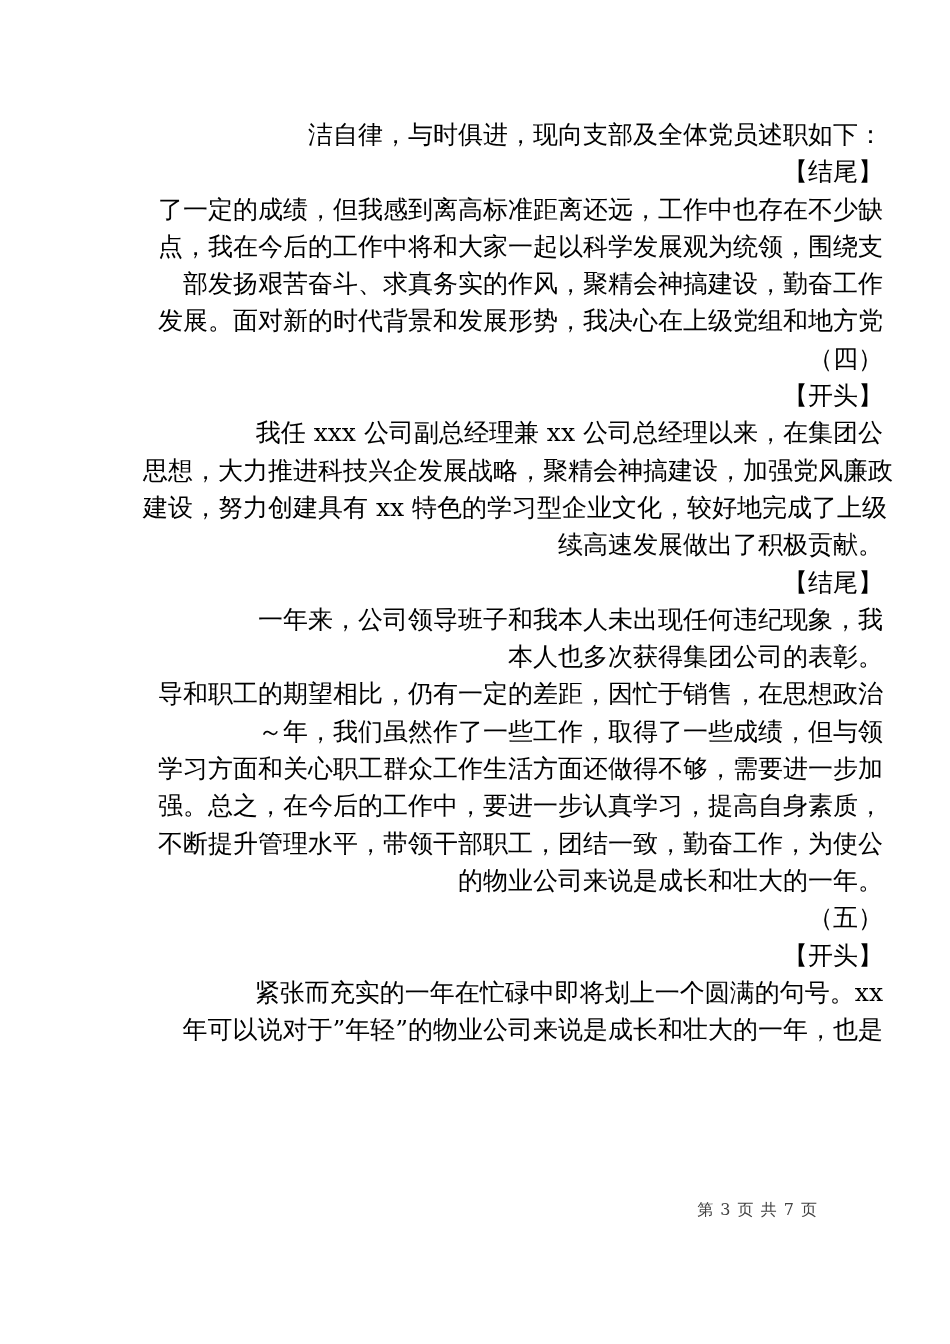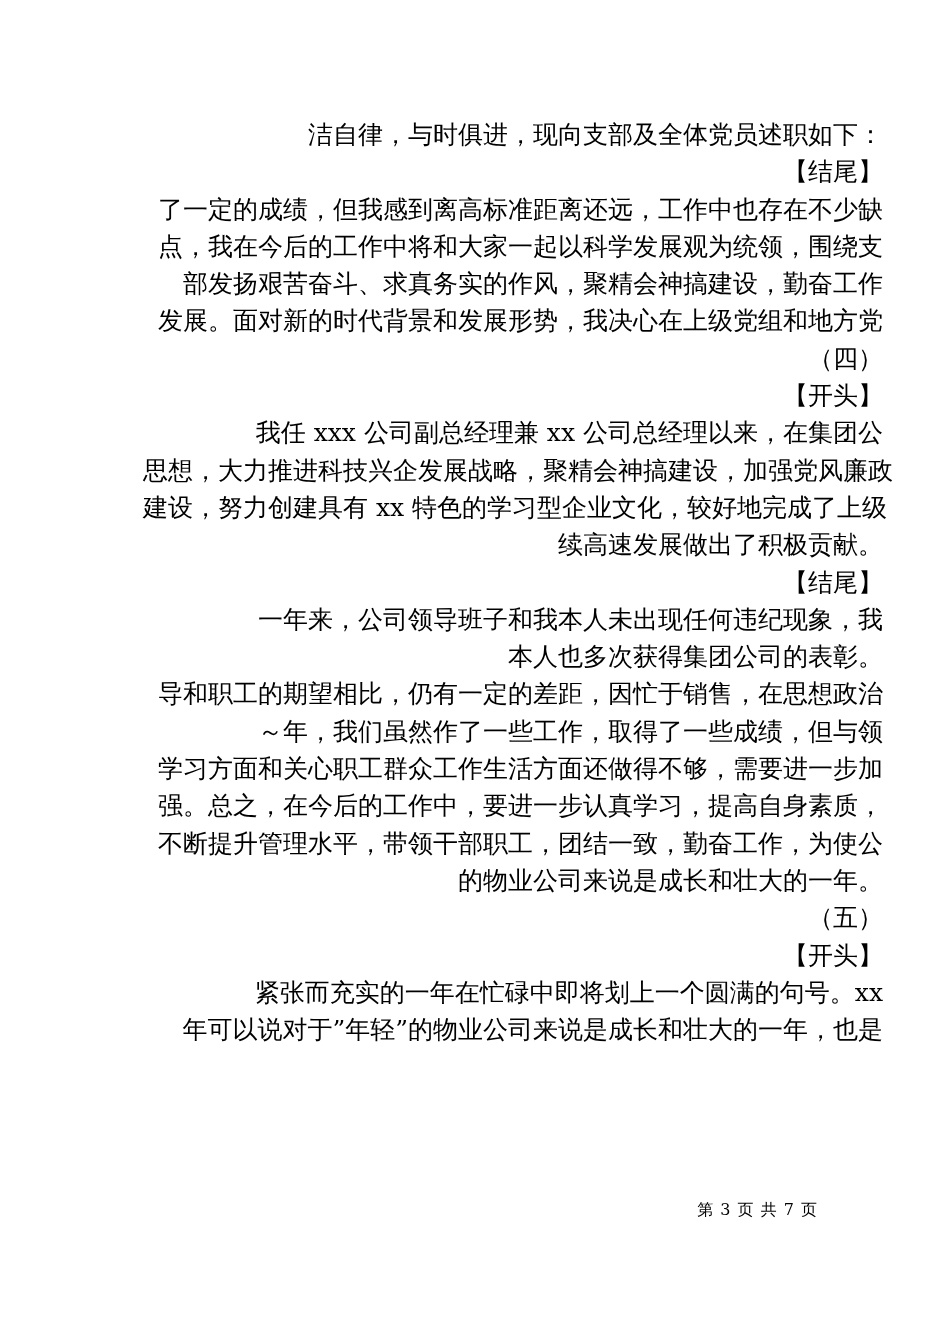--- a/index.html
+++ b/index.html
@@ -35,21 +35,21 @@
   .indent-para { padding-left: 100px; }
   
   .indent-section { padding-left: 130px; }
   .footer {
     position: absolute;
     top: 1201px;
     right: 132px;
     font-size: 16px;
     line-height: 18px;
     letter-spacing: 1px;
-    color: #000000;
+    color: #404040;
   }
 </style>
 </head>
 <body>
 
 <div class="page">
   <div class="doc-text">
     <div class="line">洁自律，与时俱进，现向支部及全体党员述职如下：</div>
     <div class="line indent-label">【结尾】</div>
     <div class="line">了一定的成绩，但我感到离高标准距离还远，工作中也存在不少缺</div>

